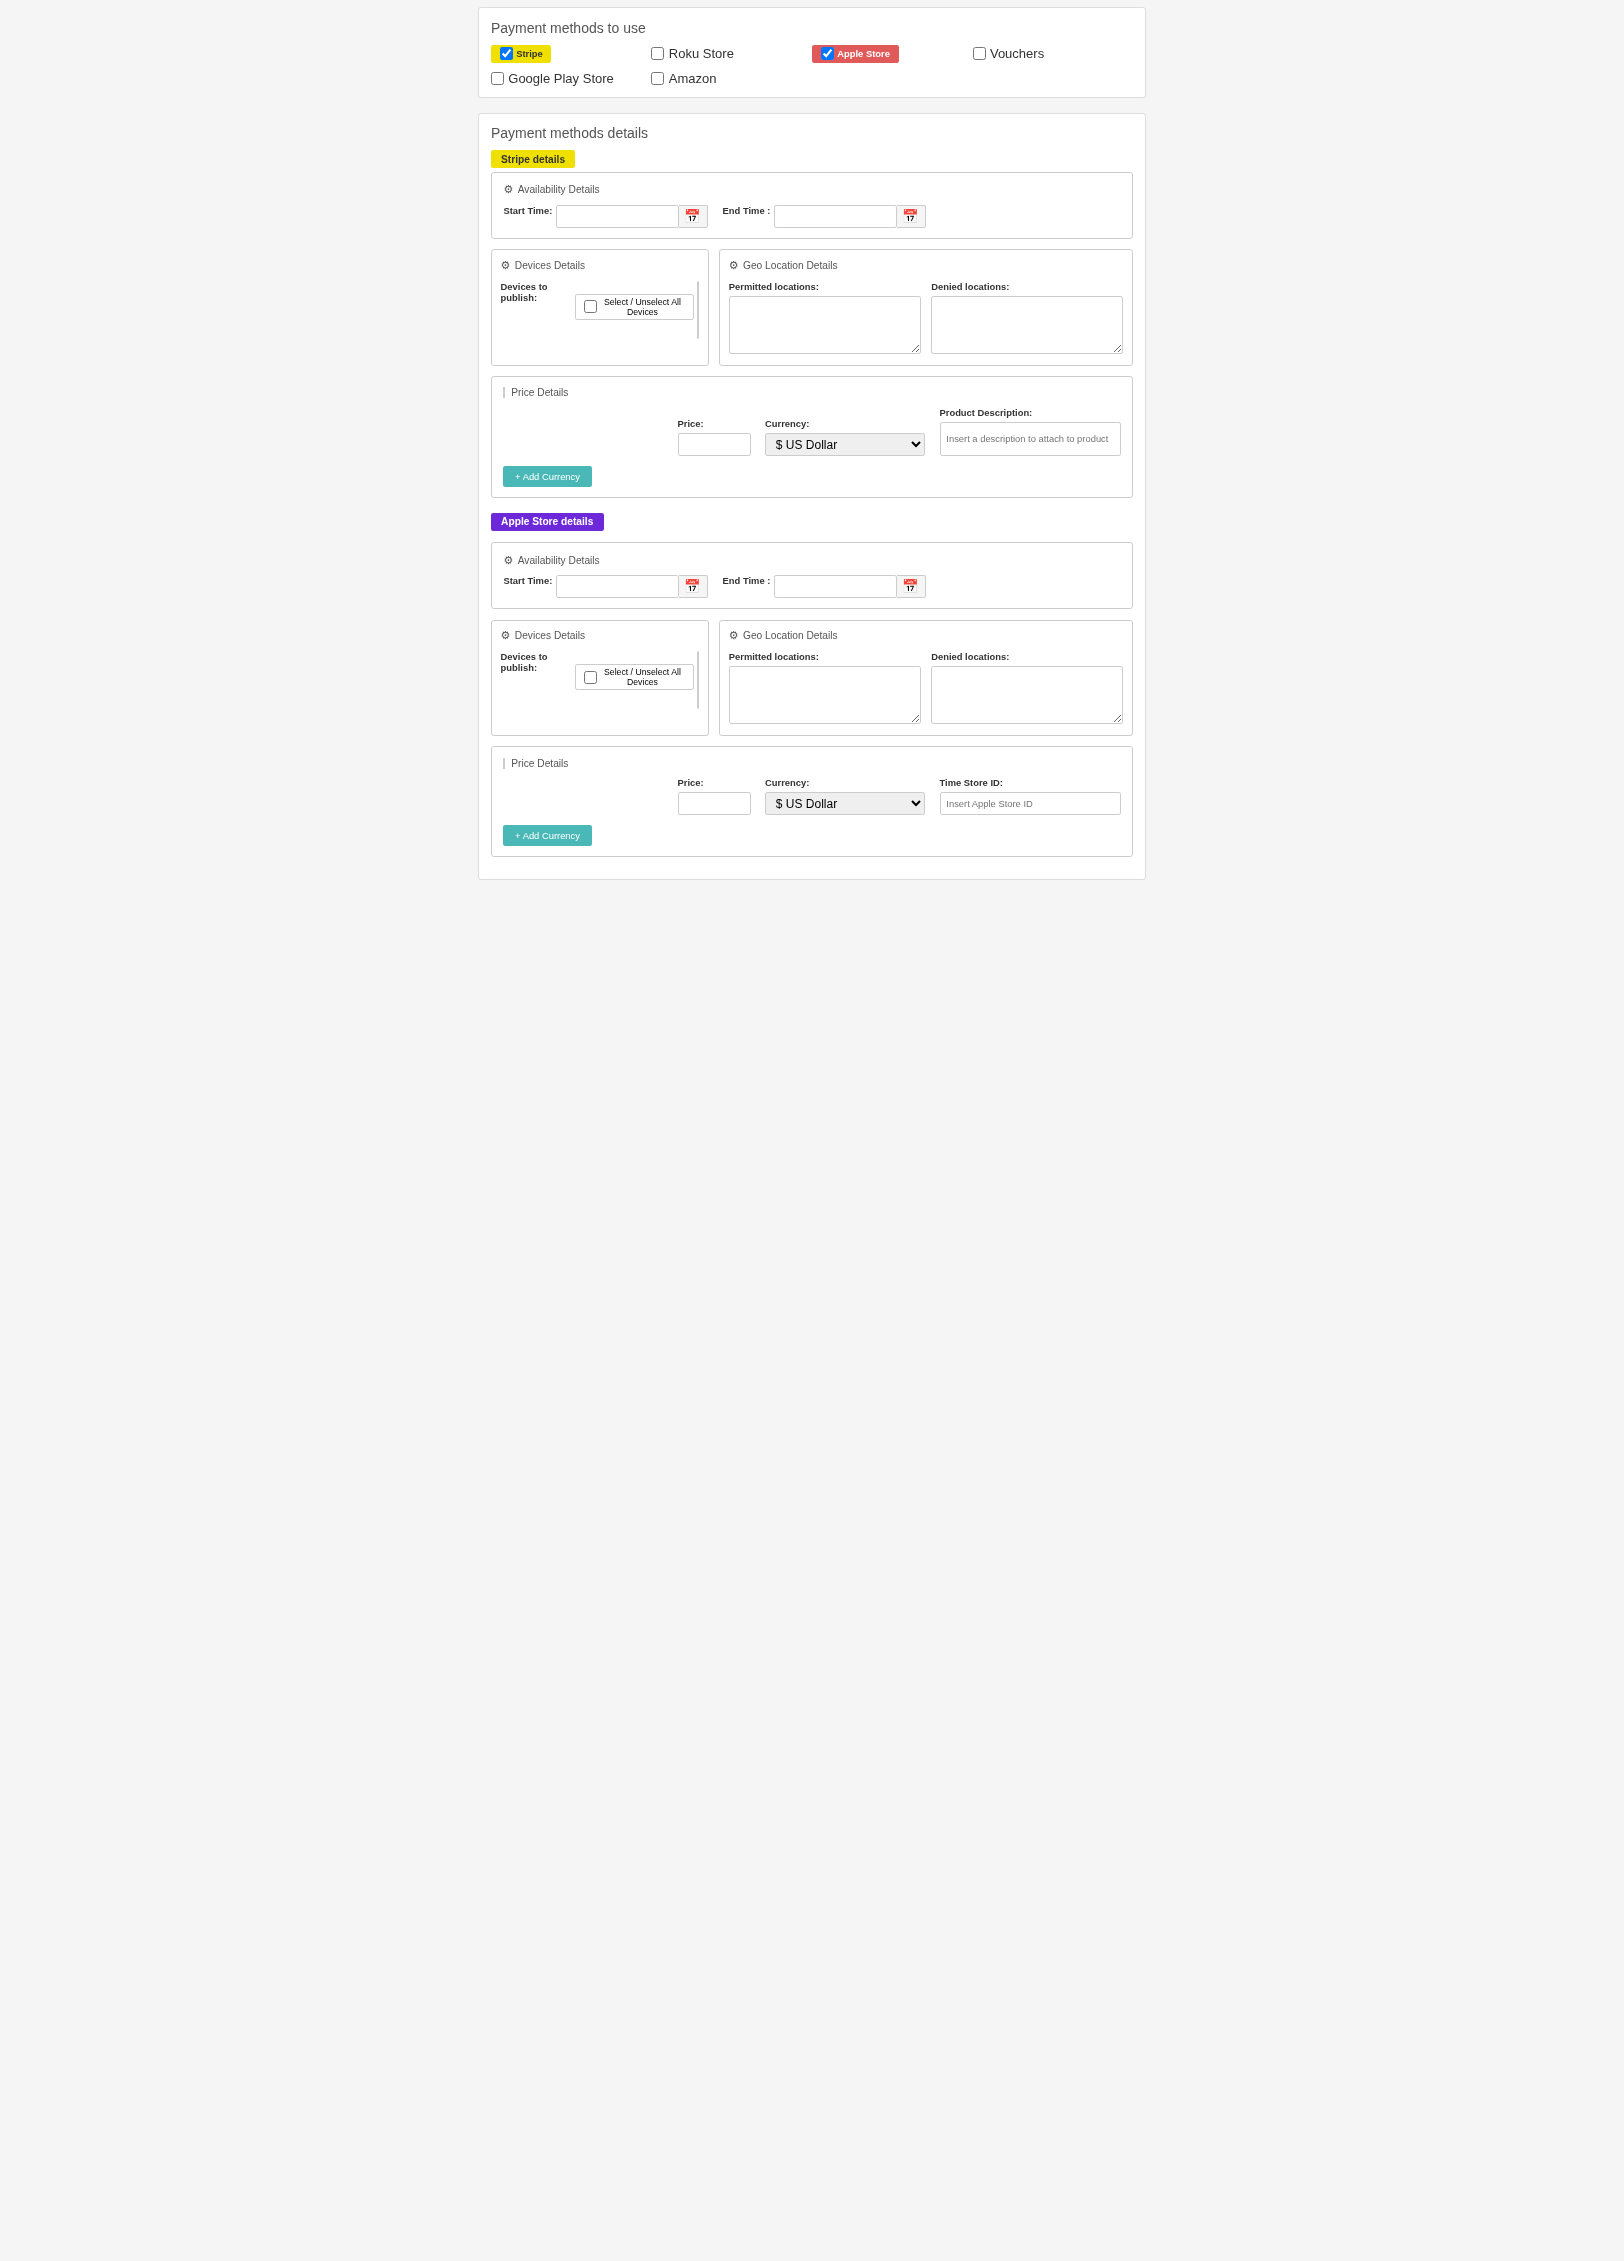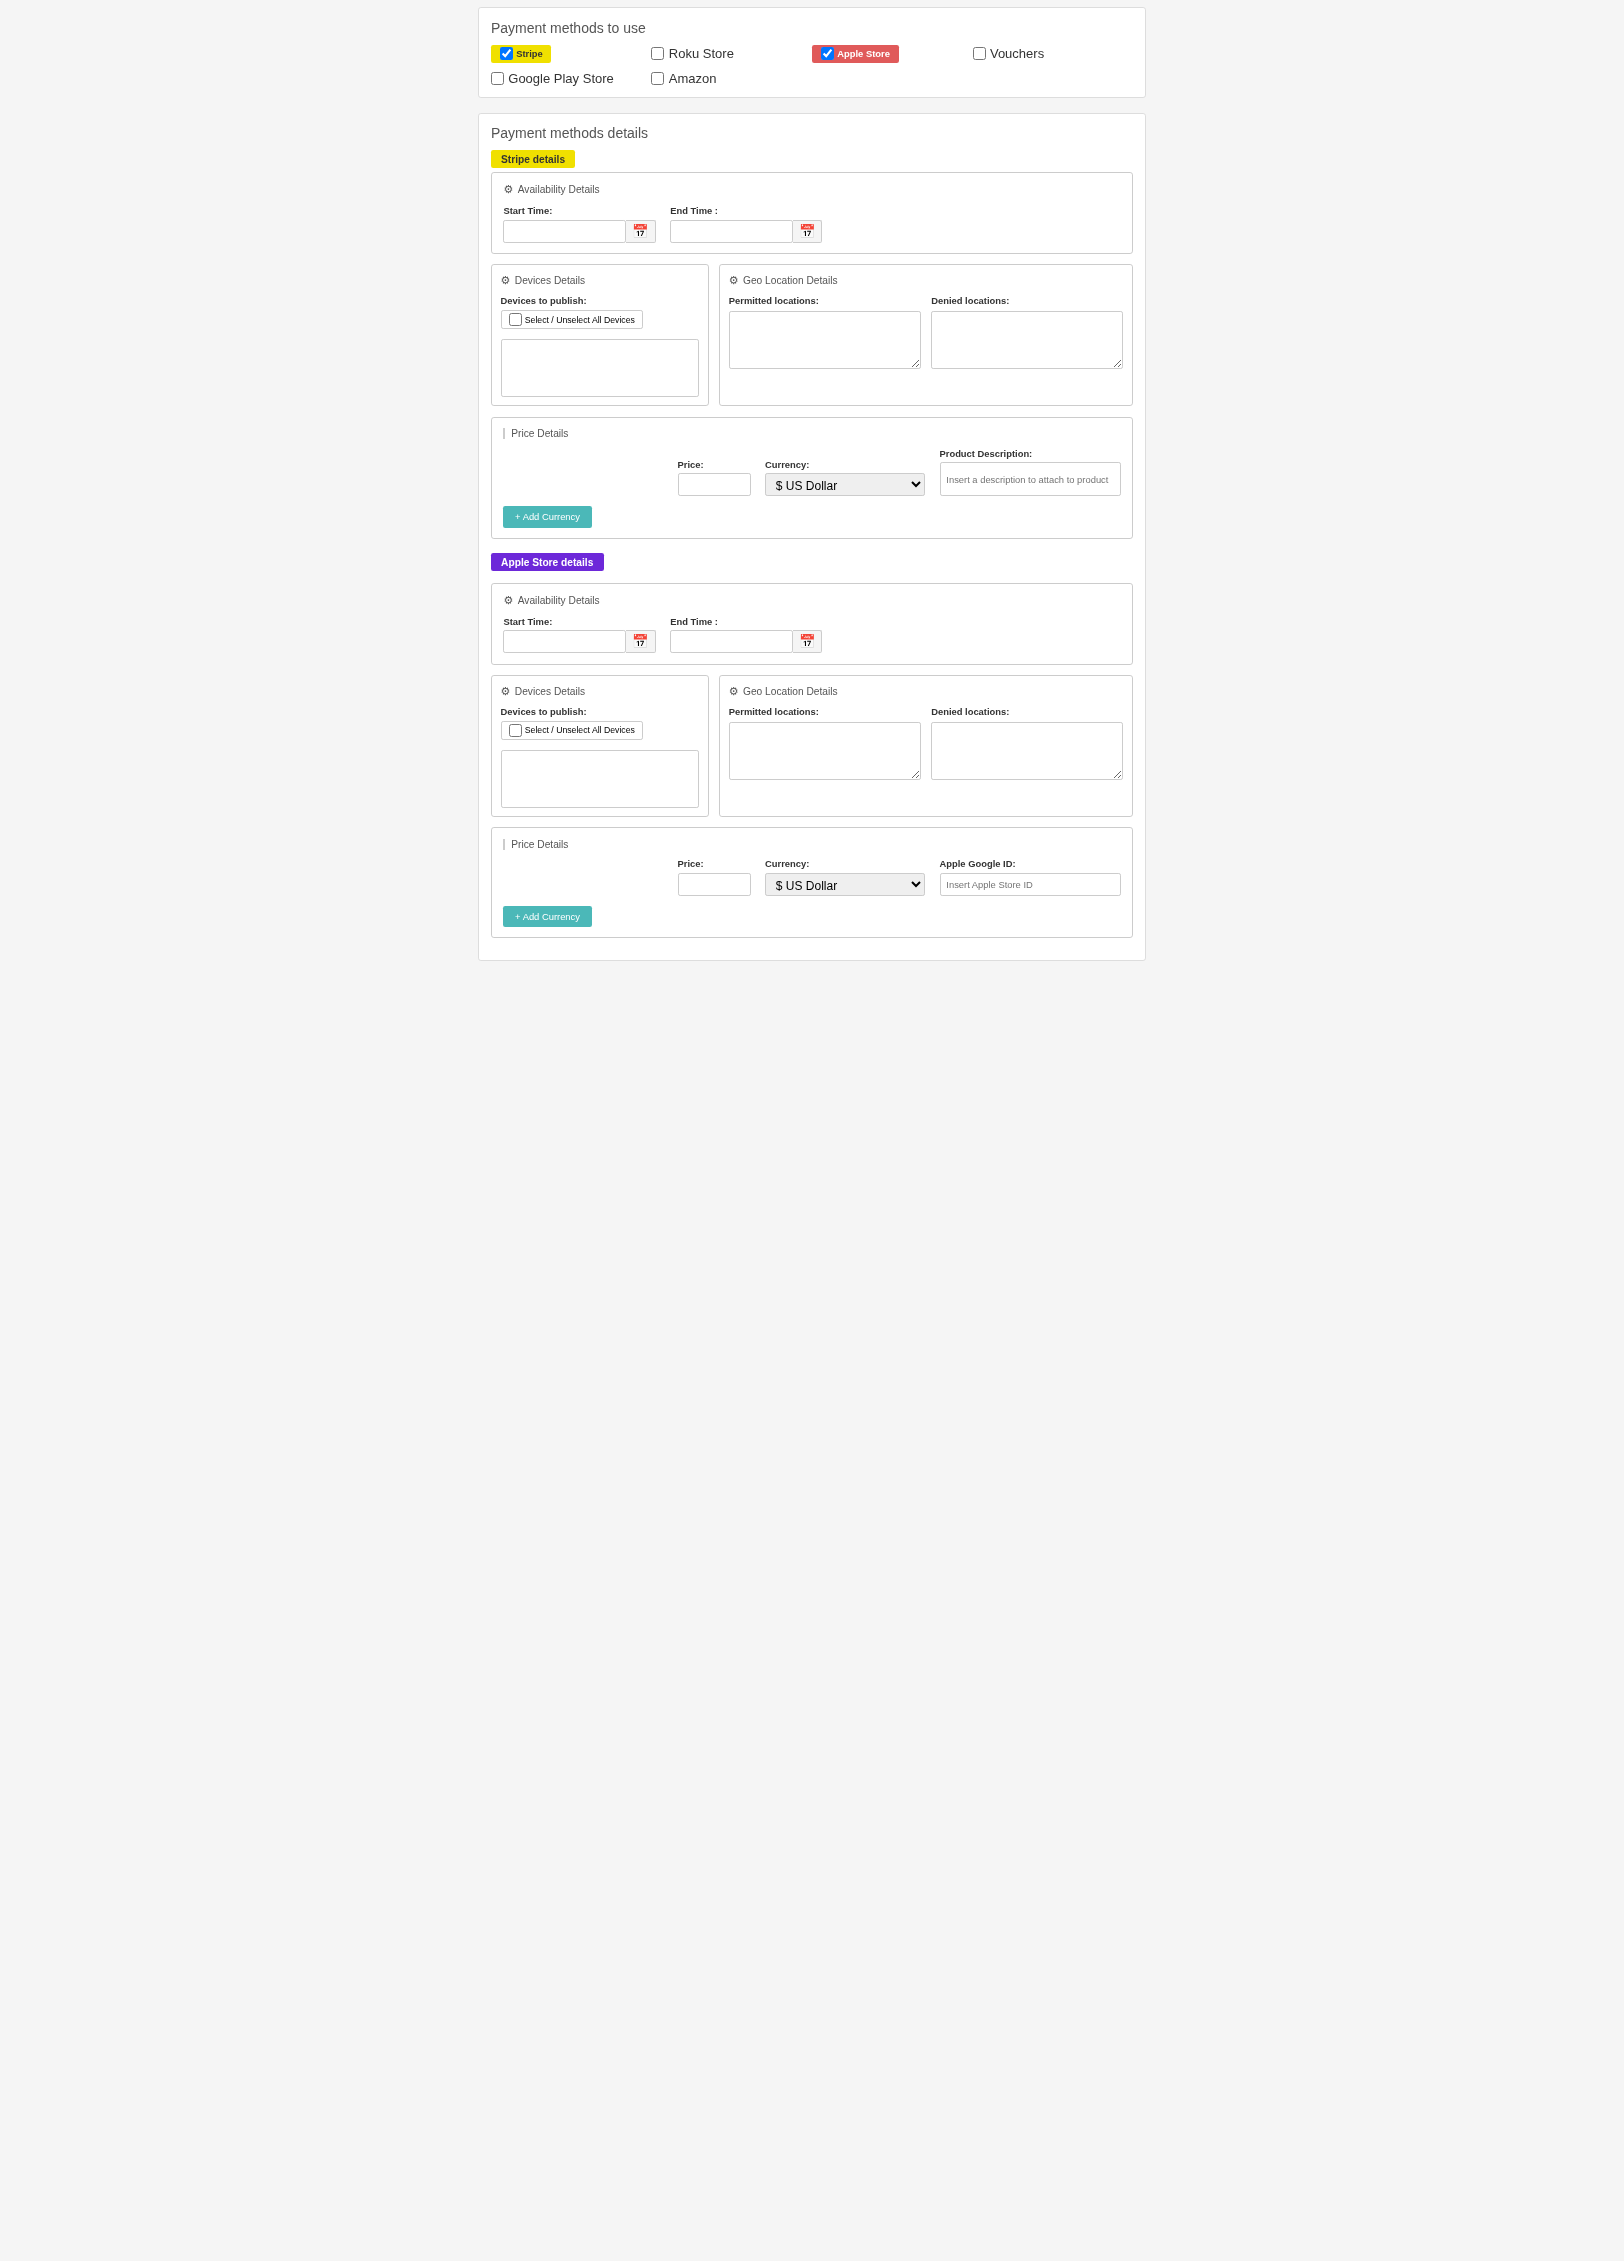--- a/index.html
+++ b/index.html
@@ -109,21 +109,21 @@
     }
 
     .form-row {
       display: flex;
       gap: 14.5px;
       flex-wrap: wrap;
     }
 
     .form-group {
       display: flex;
-      flex-direction: column;
+      flex-direction: row;
       gap: 3.6px;
     }
 
     .form-group label {
       font-size: 9.4px;
       font-weight: bold;
       color: #333;
     }
 
     .form-group input[type="text"],
@@ -548,21 +548,21 @@
           <label>Price:</label>
           <input type="number" class="price-input" style="">
         </div>
         <div class="price-group">
           <label>Currency:</label>
           <select class="currency-select">
             <option>$ US Dollar</option>
           </select>
         </div>
         <div class="price-group">
-          <label>Apple Google ID:</label>
+          <label>Time Store ID:</label>
           <input type="text" class="apple-id-input" placeholder="Insert Apple Store ID" style="">
         </div>
       </div>
       <button class="add-currency-btn">+ Add Currency</button>
     </div>
   </div>
 </div>
 
 
 </body></html>

